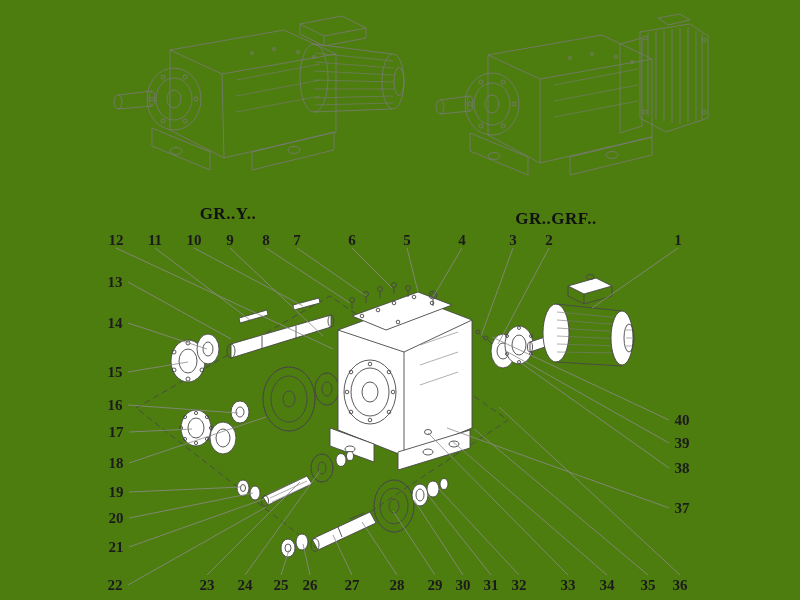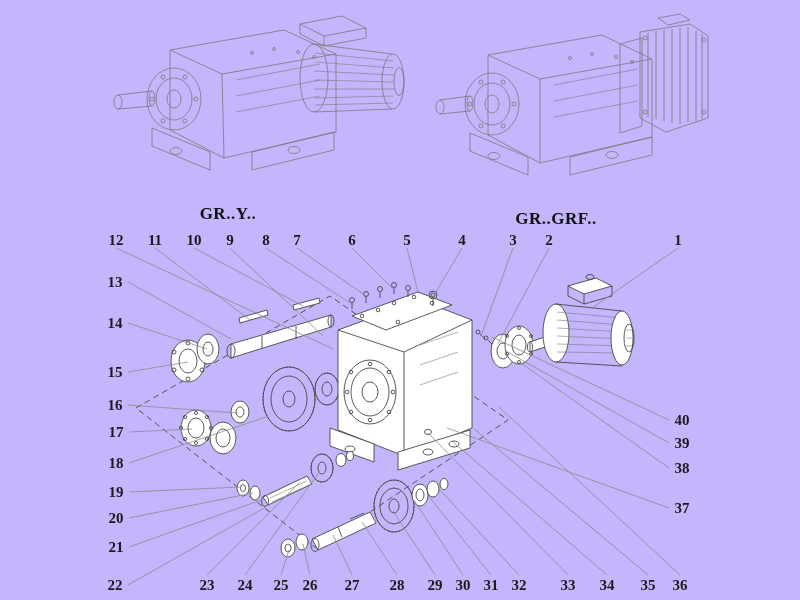--- a/index.html
+++ b/index.html
@@ -1,16 +1,16 @@
 <!DOCTYPE html>
 <html style="--ink: #474747; --light: #7a7a7a; --leader: #8c8c8c; --text: #1b1b1b; --dark_block: #3e3e3e; --dash: #a8a8a8;"><head>
 <meta charset="utf-8">
 <style>
   html,body{margin:0;padding:0;background:#e9e9e9;}
-  .page{position:relative;width:800px;height:600px;background:#c4b5fd;overflow:hidden;
+  .page{position:relative;width:800px;height:600px;background:#4d7c0f;overflow:hidden;
         font-family:"Liberation Serif", serif;}
   svg{display:block;}
   
   .ln  path,.ln ellipse,.ln circle{fill:none;stroke:var(--ink,#474747);stroke-width:.9;}
   .ln2 path,.ln2 ellipse,.ln2 circle{fill:none;stroke:var(--light,#767676);stroke-width:.8;}
   .lt{stroke:var(--light,#9a9a9a) !important;stroke-width:.6 !important;}
   .solid{fill:#ffffff !important;}
   .dash{fill:none;stroke:var(--dash,#a8a8a8);stroke-width:.8;stroke-dasharray:6 4;}
   .teeth{fill:#ffffff;stroke:#3a3a3a;stroke-width:5;stroke-dasharray:2 1.7;}
   .teeth2{fill:#ffffff;stroke:#3a3a3a;stroke-width:4;stroke-dasharray:1.8 1.5;}

